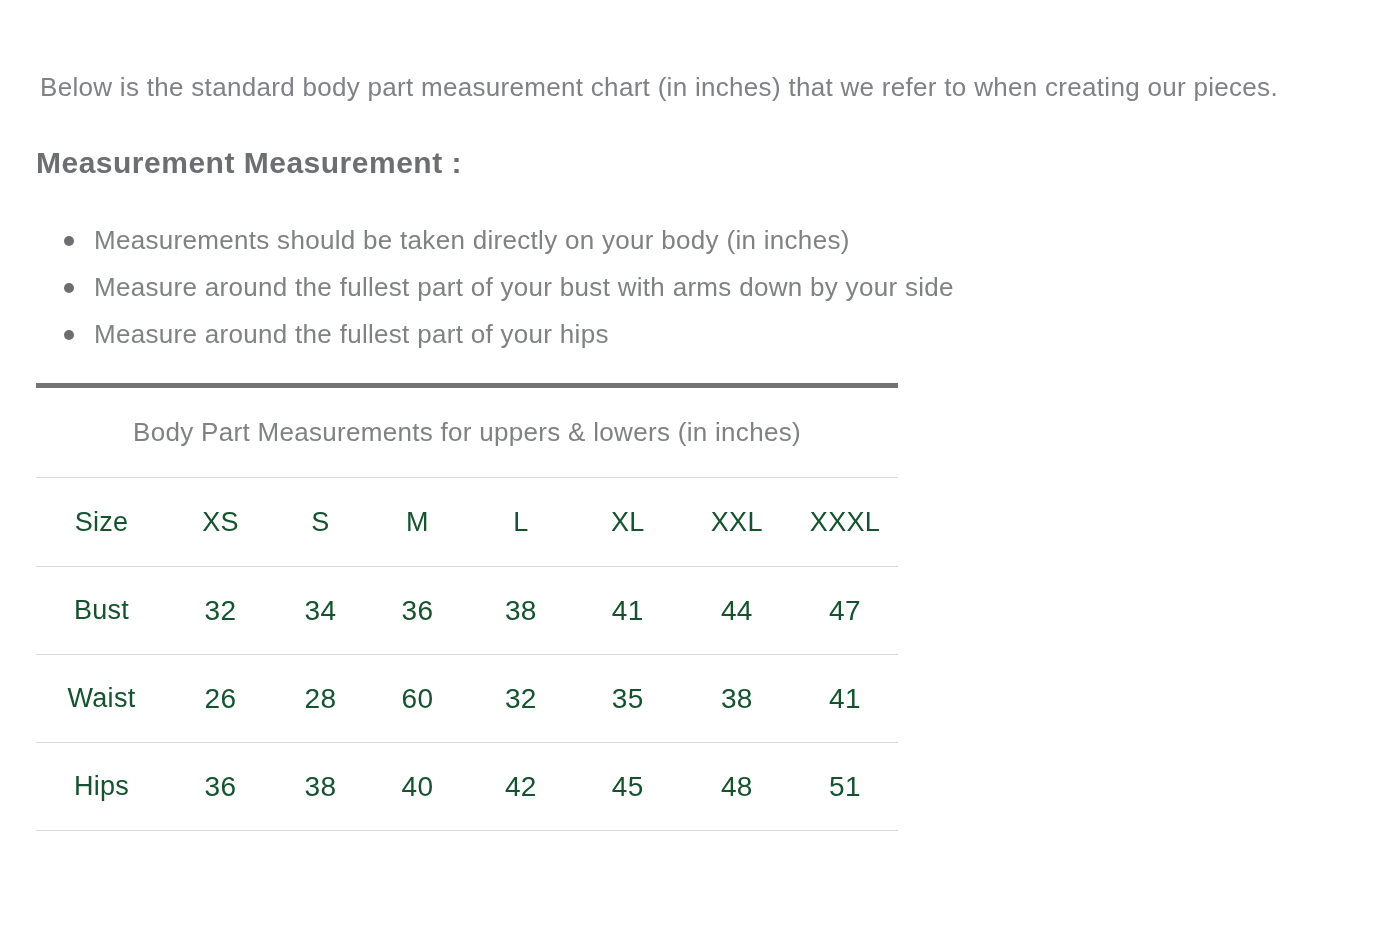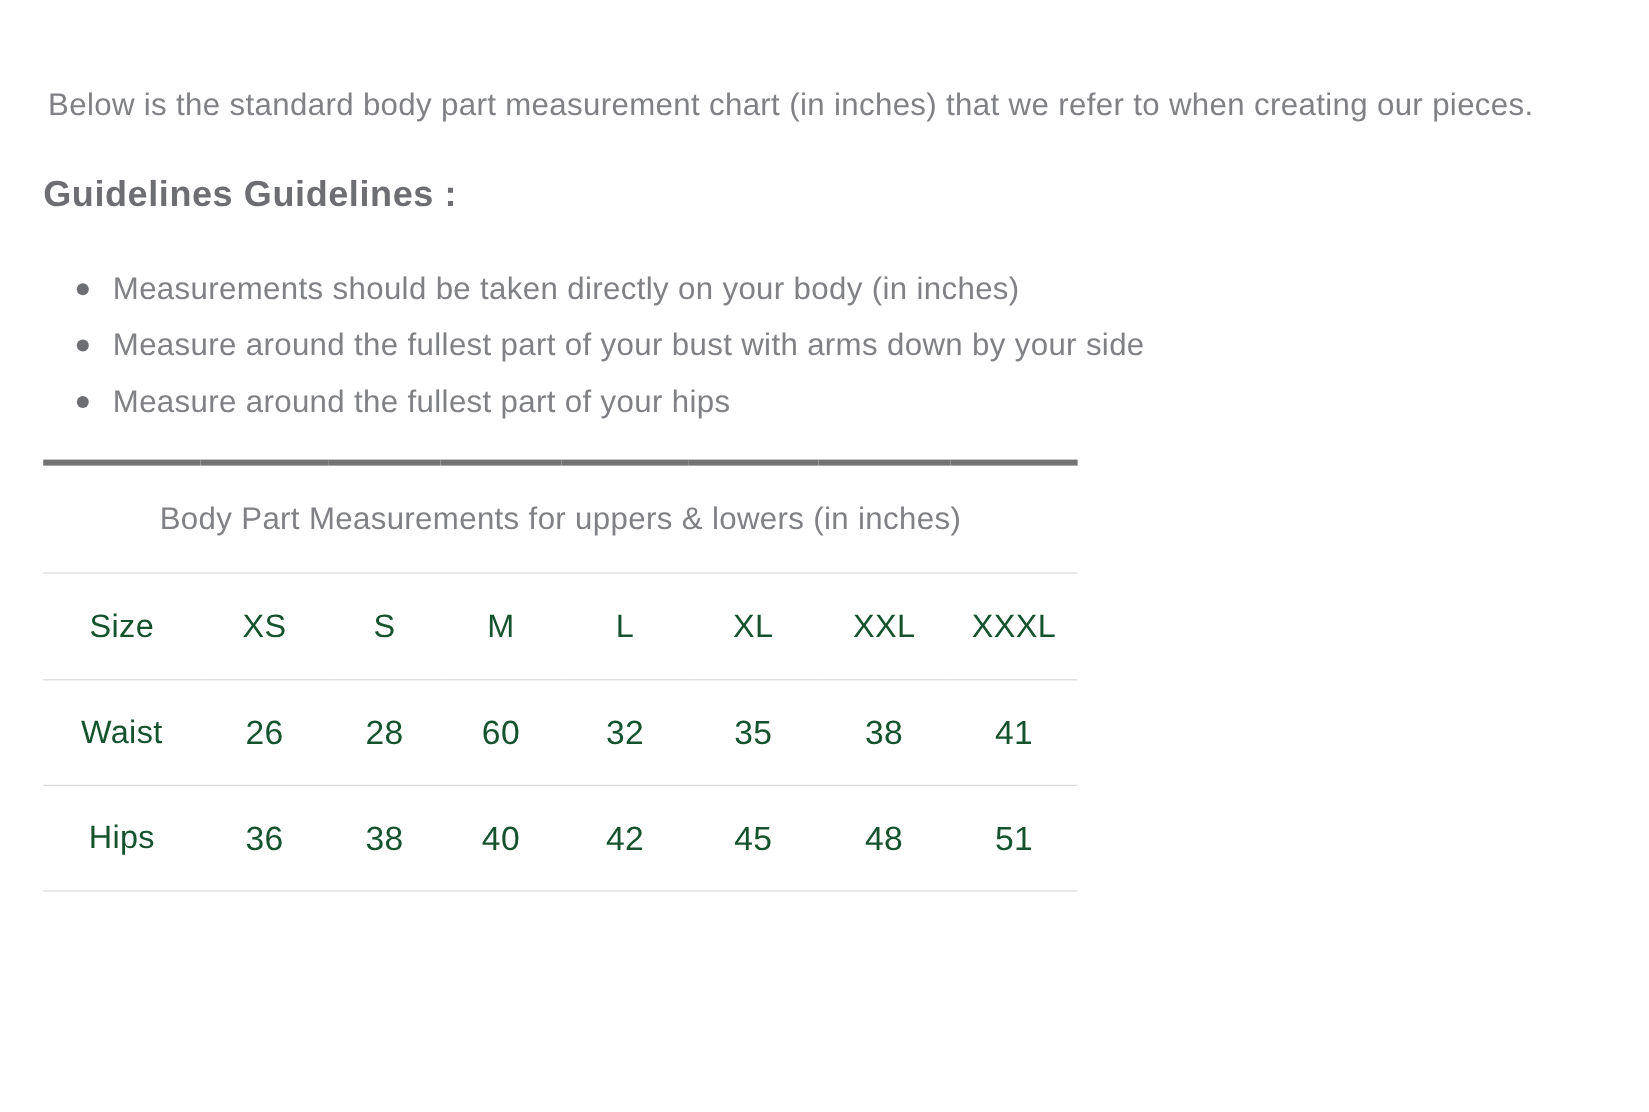--- a/index.html
+++ b/index.html
@@ -100,21 +100,21 @@
   col.c-xxl   { width: 12.8%; }
   col.c-xxxl  { width: 12.3%; }
 </style>
 </head>
 <body>
 
 <div class="page">
 
   <p class="intro">Below is the standard body part measurement chart (in inches) that we refer to when creating our pieces.</p>
 
-  <h2 class="heading">Guidelines Guidelines :</h2>
+  <h2 class="heading">Measurement Measurement :</h2>
 
   <ul class="bullets">
     <li>
       <span class="dot"></span>
       <span>Measurements should be taken directly on your body (in inches)</span>
     </li>
     <li>
       <span class="dot"></span>
       <span>Measure around the fullest part of your bust with arms down by your side</span>
     </li>
@@ -145,20 +145,30 @@
         <th>S</th>
         <th>M</th>
         <th>L</th>
         <th>XL</th>
         <th>XXL</th>
         <th>XXXL</th>
       </tr>
     </thead>
     <tbody class="data-rows">
       <tr>
+        <th>Bust</th>
+        <td>32</td>
+        <td>34</td>
+        <td>36</td>
+        <td>38</td>
+        <td>41</td>
+        <td>44</td>
+        <td>47</td>
+      </tr>
+      <tr>
         <th>Waist</th>
         <td>26</td>
         <td>28</td>
         <td>60</td>
         <td>32</td>
         <td>35</td>
         <td>38</td>
         <td>41</td>
       </tr>
       <tr>

